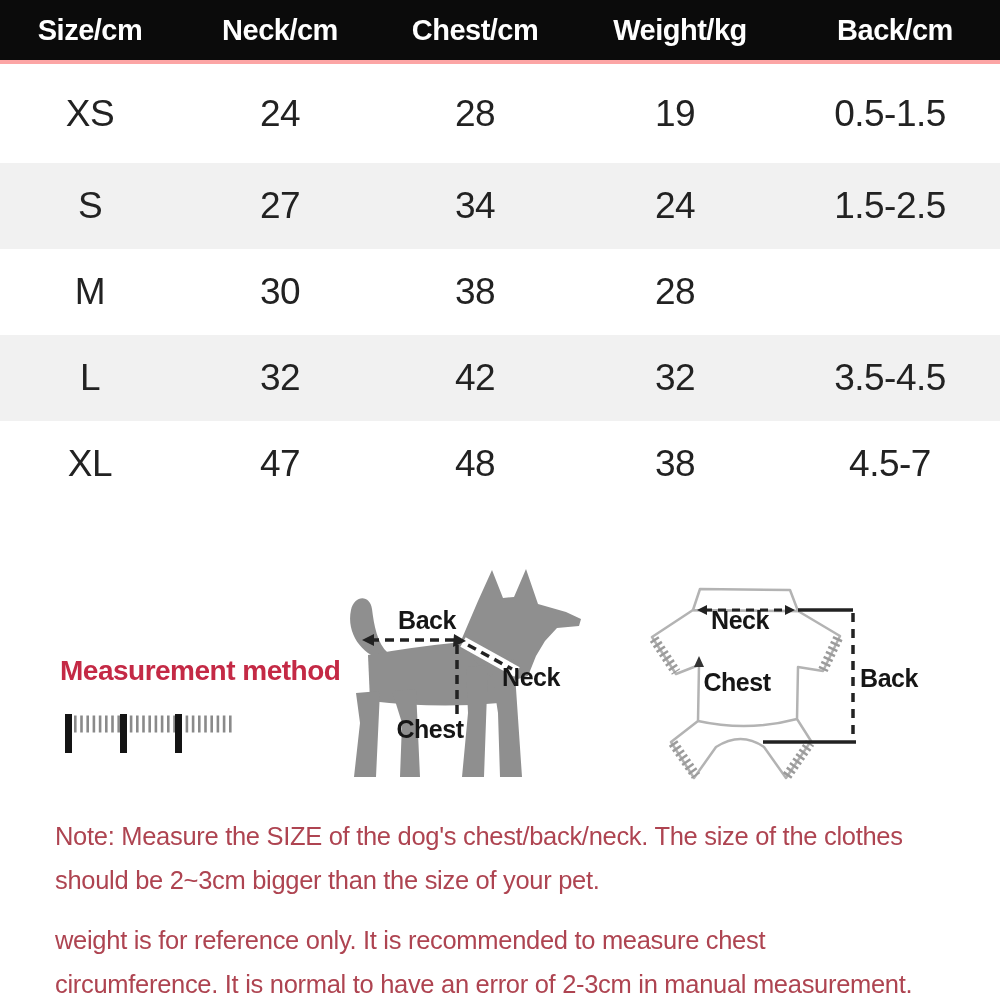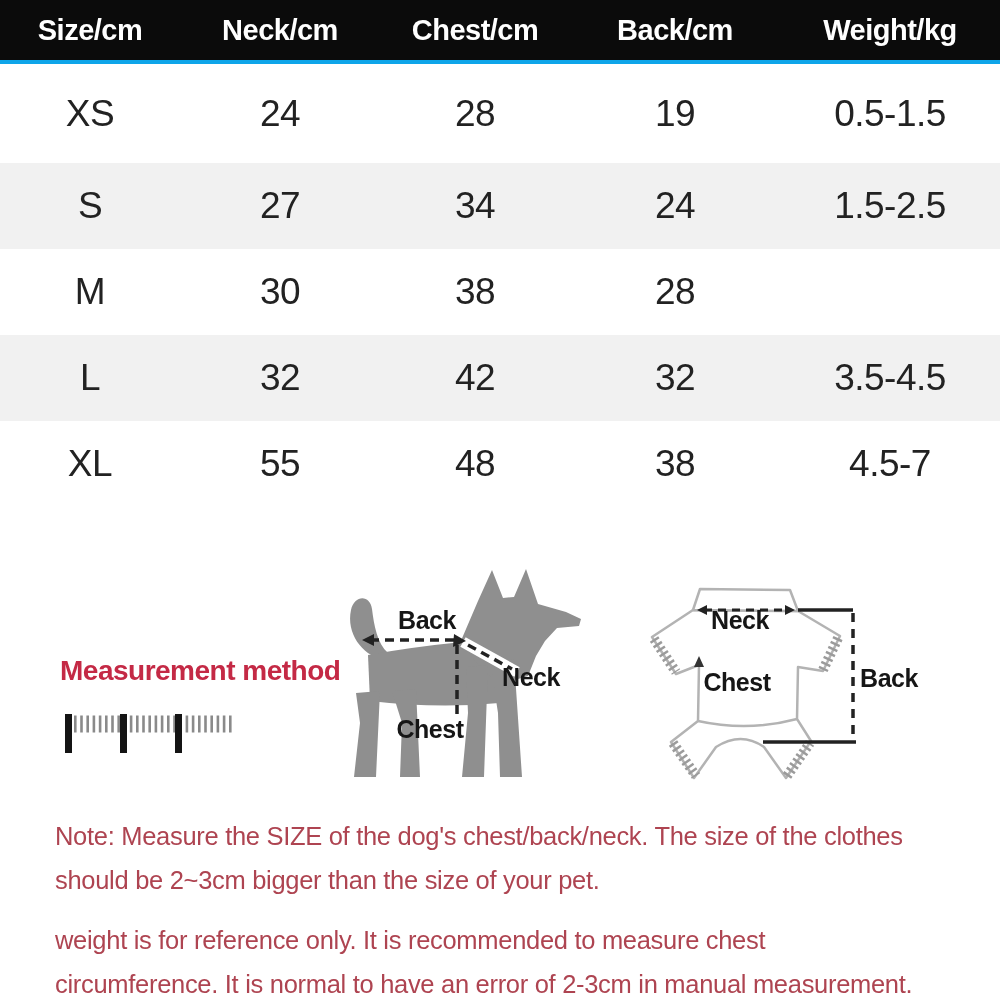--- a/index.html
+++ b/index.html
@@ -7,21 +7,21 @@
     position:relative;width:1000px;height:1000px;background:#ffffff;overflow:hidden;
     font-family:"Liberation Sans",sans-serif;color:#1d1d1d;
   }
   
   .size-table{position:absolute;left:0;top:0;width:1000px;}
   .tr{display:flex;align-items:center;width:100%;}
   .tr .td{box-sizing:border-box;text-align:center;}
   .col0{width:18%;} .col1{width:20%;} .col2{width:19%;} .col3{width:21%;} .col4{width:22%;}
   .thead{
     height:60px;background:#0b0b0b;color:#ffffff;font-weight:bold;font-size:29px;
-    letter-spacing:-0.5px;border-bottom:4px solid #0ea5e9;
+    letter-spacing:-0.5px;border-bottom:4px solid #fca5a5;
   }
   .row{font-size:37px;color:#222222;font-weight:400;letter-spacing:-0.5px;}
   .row-xs{height:99px;}
   .row-s,.row-m,.row-l,.row-xl{height:86px;}
   .row-alt{background:#f1f1f1;}
   
   .measure{position:absolute;left:0;top:507px;width:1000px;height:300px;}
   .measure-title{
     position:absolute;left:60px;top:148px;font-size:28px;font-weight:bold;color:#c42945;
     letter-spacing:-0.5px;white-space:nowrap;
@@ -43,22 +43,22 @@
 </head>
 <body>
 
 <div class="canvas">
 
   <div class="size-table">
     <div class="tr thead">
       <div class="td col0">Size/cm</div>
       <div class="td col1">Neck/cm</div>
       <div class="td col2">Chest/cm</div>
+      <div class="td col4">Weight/kg</div>
       <div class="td col3">Back/cm</div>
-      <div class="td col4">Weight/kg</div>
     </div>
 
     <div class="tr row row-xs">
       <div class="td col0">XS</div>
       <div class="td col1">24</div>
       <div class="td col2">28</div>
       <div class="td col3">19</div>
       <div class="td col4">0.5-1.5</div>
     </div>
 
@@ -80,21 +80,21 @@
     <div class="tr row row-l row-alt">
       <div class="td col0">L</div>
       <div class="td col1">32</div>
       <div class="td col2">42</div>
       <div class="td col3">32</div>
       <div class="td col4">3.5-4.5</div>
     </div>
 
     <div class="tr row row-xl">
       <div class="td col0">XL</div>
-      <div class="td col1">55</div>
+      <div class="td col1">47</div>
       <div class="td col2">48</div>
       <div class="td col3">38</div>
       <div class="td col4">4.5-7</div>
     </div>
   </div>
 
   <div class="measure">
 
     <div class="measure-title">Measurement method</div>
 

